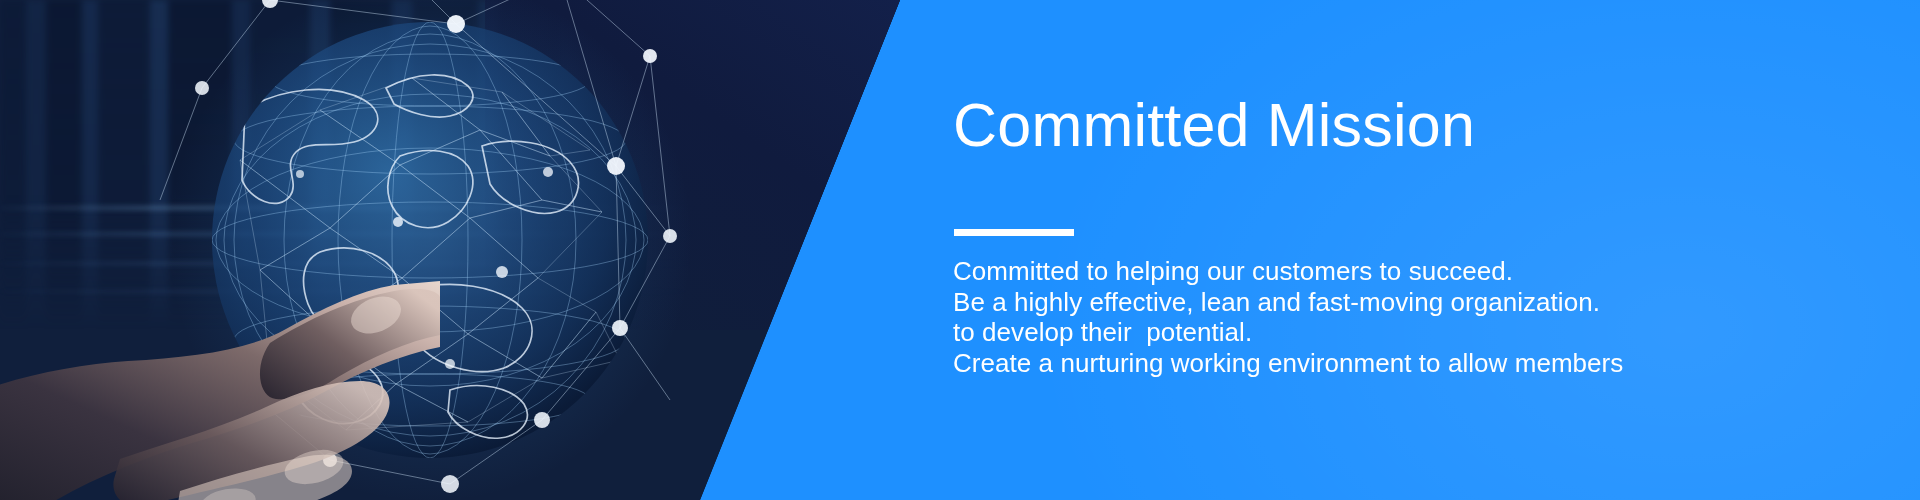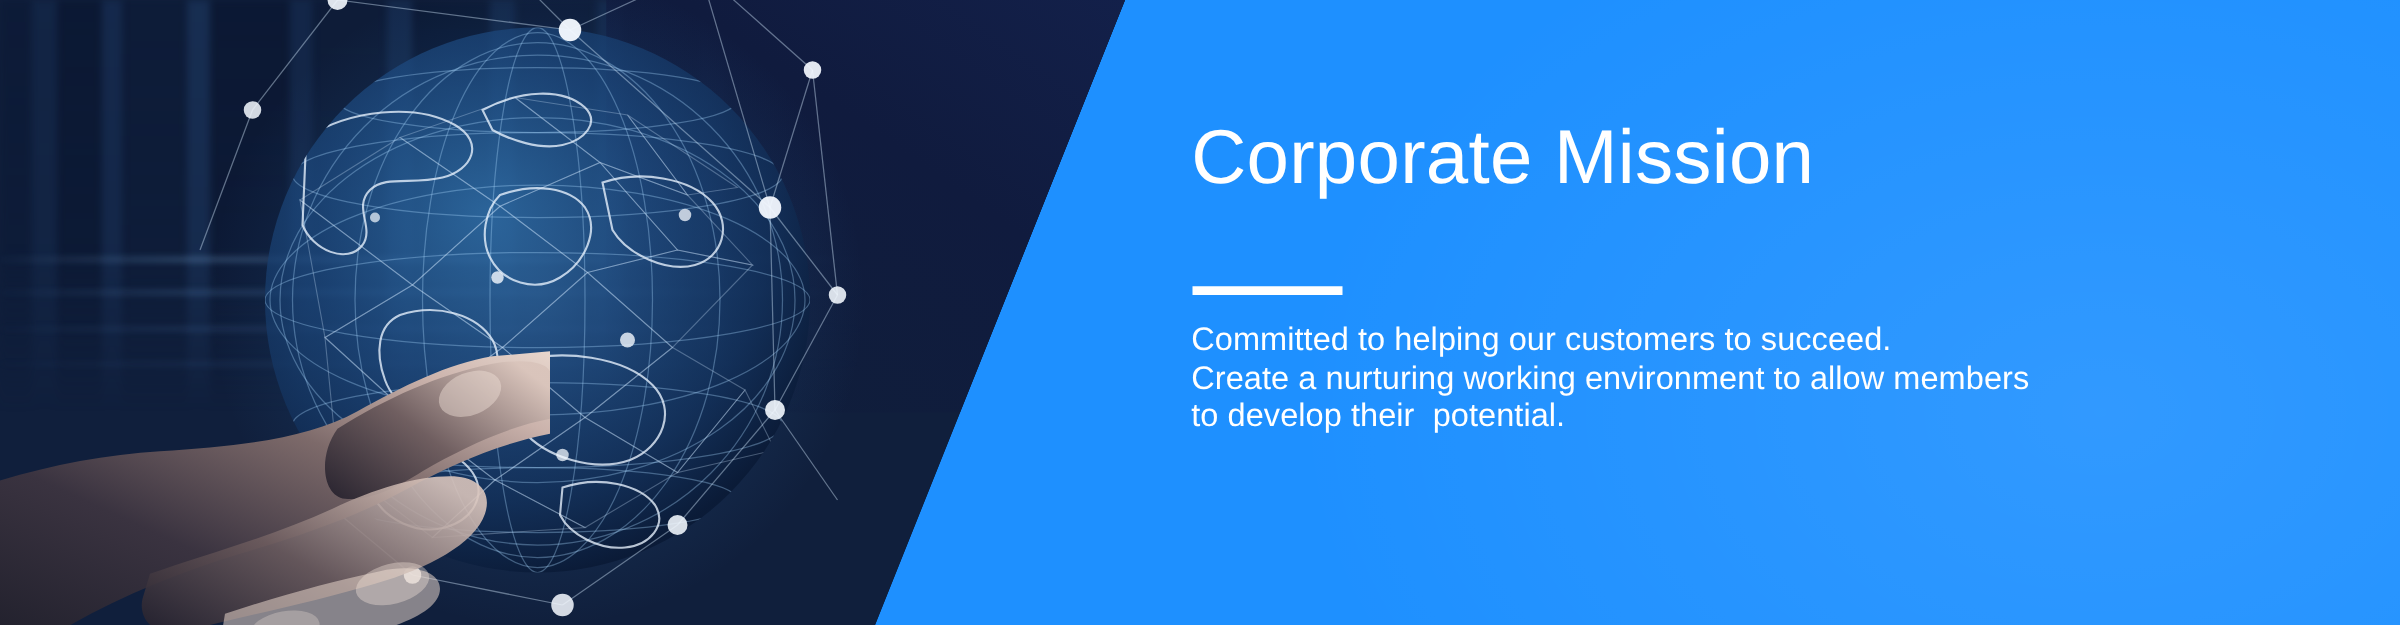--- a/index.html
+++ b/index.html
@@ -379,24 +379,25 @@
 
           <ellipse cx="406" cy="100" rx="26" ry="17" fill="#f0e1d8" opacity=".45" transform="rotate(-22 406 100)"></ellipse>
           <ellipse cx="344" cy="252" rx="30" ry="16" fill="#f0e1d8" opacity=".40" transform="rotate(-14 344 252)"></ellipse>
           <ellipse cx="258" cy="288" rx="28" ry="14" fill="#f0e1d8" opacity=".30" transform="rotate(-10 258 288)"></ellipse>
         </svg>
       </div>
     </div>
   </div>
 
   <div class="content">
-    <h1 class="title">Corporate Mission</h1>
+    <h1 class="title">Committed Mission</h1>
 
     <div class="divider"></div>
 
     <div class="body-text">
       <p class="body-line">Committed to helping our customers to succeed.</p>
+      <p class="body-line">Be a highly effective, lean and fast-moving organization.</p>
+      <p class="body-line">to develop their  potential.</p>
       <p class="body-line">Create a nurturing working environment to allow members</p>
-      <p class="body-line">to develop their  potential.</p>
     </div>
   </div>
 
 </div>
 
 </body></html>

